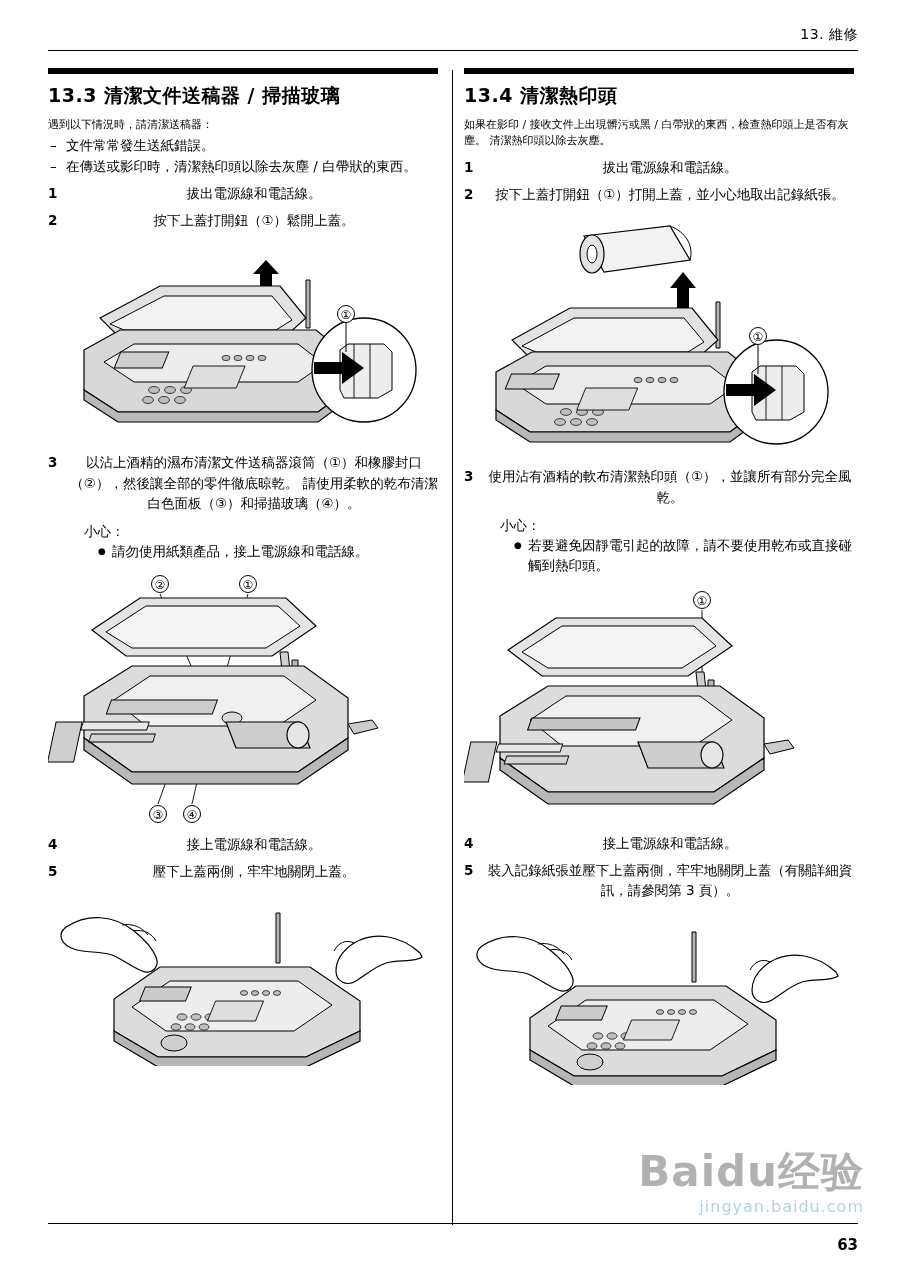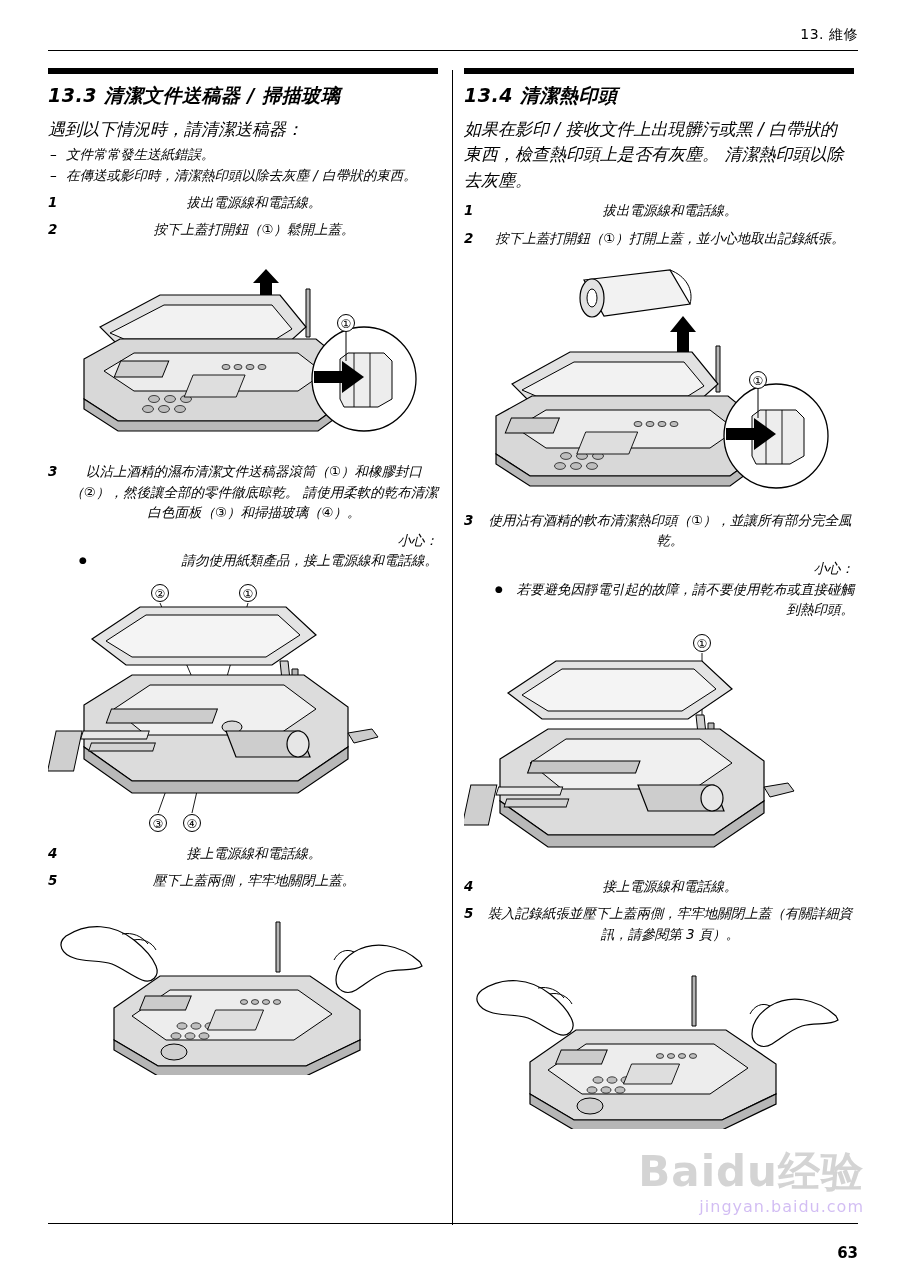--- a/index.html
+++ b/index.html
@@ -44,21 +44,20 @@
     top: 68px;
     left: 48px;
     right: 48px;
     bottom: 90px;
     display: flex;
     gap: 26px;
   }
   .col {
     width: 390px;
     position: relative;
-    font-style: italic;
   }
   .col-divider {
     position: absolute;
     top: 70px;
     left: 452px;
     width: 1px;
     height: 1155px;
     background: #000;
   }
   .sec-rule {
@@ -69,21 +68,21 @@
     margin-bottom: 10px;
   }
   h2.sec-title {
     font-size: 19px;
     font-weight: bold;
     margin: 0 0 9px 0;
     letter-spacing: 0.5px;
     line-height: 1.25;
   }
   p.body {
-    font-size: 17px;
+    font-size: 11px;
     line-height: 1.5;
     margin: 0 0 2px 0;
   }
   ul.dashlist {
     list-style: none;
     margin: 0 0 6px 0;
     padding: 0;
   }
   ul.dashlist li {
     font-size: 13.5px;
@@ -107,24 +106,23 @@
   .step .num {
     font-weight: bold;
     width: 22px;
     flex: 0 0 22px;
   }
   .step .txt {
     flex: 1 1 auto;
     text-align: center;
   }
   .caution {
-    margin: 8px 0 0 17px;
+    margin: 8px 0 0 36px;
     font-size: 13.5px;
     line-height: 1.5;
-    text-align: right;
   }
   .caution .label { display:block; }
   .caution ul {
     list-style: none;
     margin: 0;
     padding: 0 0 0 14px;
   }
   .caution ul li {
     position: relative;
     padding-left: 14px;
@@ -146,44 +144,44 @@
     position: absolute;
     left: 48px;
     right: 48px;
     bottom: 56px;
     height: 1px;
     background: #000;
   }
   .page-num {
     position: absolute;
     right: 48px;
-    bottom: 18px;
+    bottom: 26px;
     font-size: 15px;
     font-weight: bold;
   }
   
   .watermark {
     position: absolute;
     right: 42px;
     bottom: 64px;
     opacity: 0.30;
     pointer-events: none;
   }
   .wm-text {
     font-family: "DejaVu Sans", sans-serif;
     font-size: 42px;
     font-weight: bold;
-    color: #737373;
+    color: #000000;
     letter-spacing: 1px;
     line-height: 1;
   }
   .wm-sub {
     font-family: "DejaVu Sans", sans-serif;
     font-size: 16px;
-    color: #6d28d9;
+    color: #0369a1;
     letter-spacing: 1px;
     text-align: right;
     margin-top: 4px;
   }
 </style>
 </head>
 <body>
 
 <div class="page">
 

